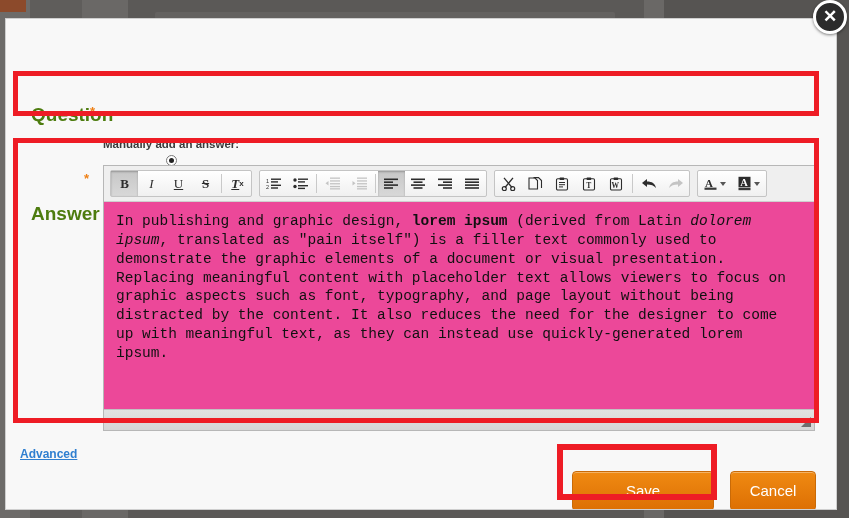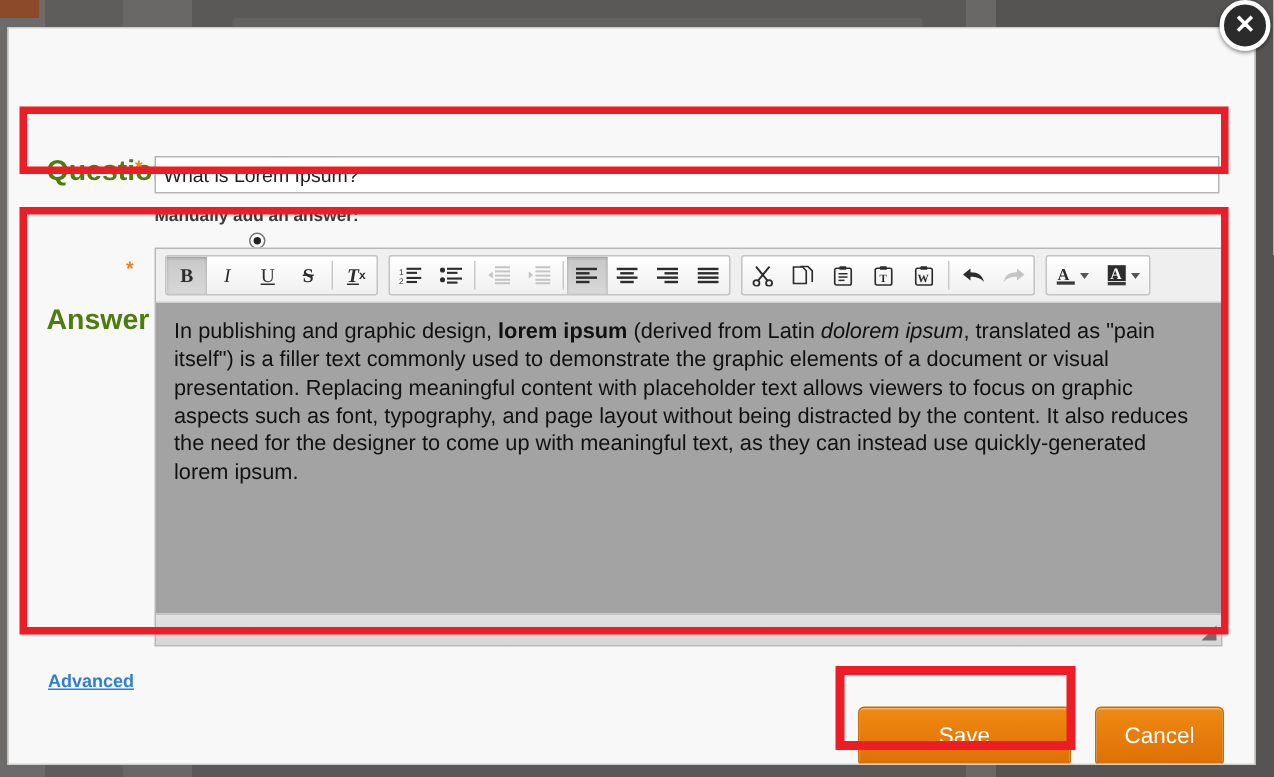--- a/index.html
+++ b/index.html
@@ -224,25 +224,25 @@
     border-top: 4px solid #555;
     margin-left: 2px;
   }
   .tb-btn.wide { width: 34px; }
 
   
   #editor-body {
     position: relative;
     height: 207px;
     padding: 10px 14px 0 12px;
-    font-family: Liberation Sans, sans-serif;
+    font-family: Liberation Mono, monospace;
     font-size: 14.5px;
     line-height: 1.30;
     color: #111;
-    background: #a3a3a3;
+    background: #ec4899;
     box-sizing: border-box;
     overflow: hidden;
   }
   #editor-body b { font-weight: bold; }
   #editor-body i { font-style: italic; }
 
   #editor-statusbar {
     position: absolute;
     left: 0; bottom: 0;
     width: 100%;
@@ -256,21 +256,21 @@
     right: 3px; bottom: 3px;
     width: 0; height: 0;
     border-left: 10px solid transparent;
     border-bottom: 10px solid #6e6e6e;
     cursor: nwse-resize;
   }
 
   
   #advanced-link {
     position: absolute;
-    left: 26px; top: 428px;
+    left: 14px; top: 428px;
     font-size: 12px;
     color: #2f7fd0;
     text-decoration: underline;
     cursor: pointer;
     font-weight: bold;
   }
 
   
   .btn-orange {
     position: absolute;
@@ -310,21 +310,20 @@
   <div class="bg-col-c"></div>
   <div class="bg-right"></div>
 
   <div id="close-btn">✕</div>
 
   <div id="modal">
 
 
     <div class="field-label" id="question-label">Question</div>
     <span class="req-star" id="question-star">*</span>
-    <input id="question-input" type="text" value="What is Lorem Ipsum?" style="">
 
     <div id="radio-row">
       <span>Manually add an answer:</span>
       <span class="radio-dot checked"></span>
       <span class="radio-gap"></span>
       <span>Ipsum a file:</span>
       <span class="radio-dot"></span>
     </div>
 
     <div class="field-label" id="answer-label">Answer</div>

